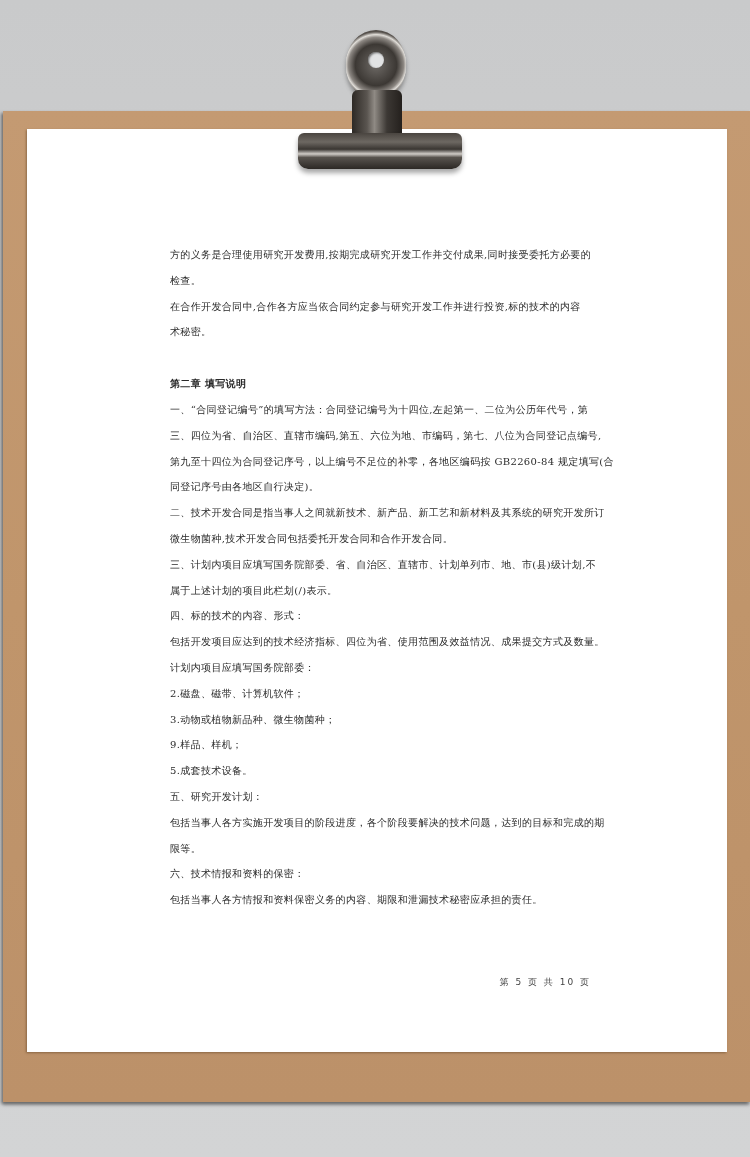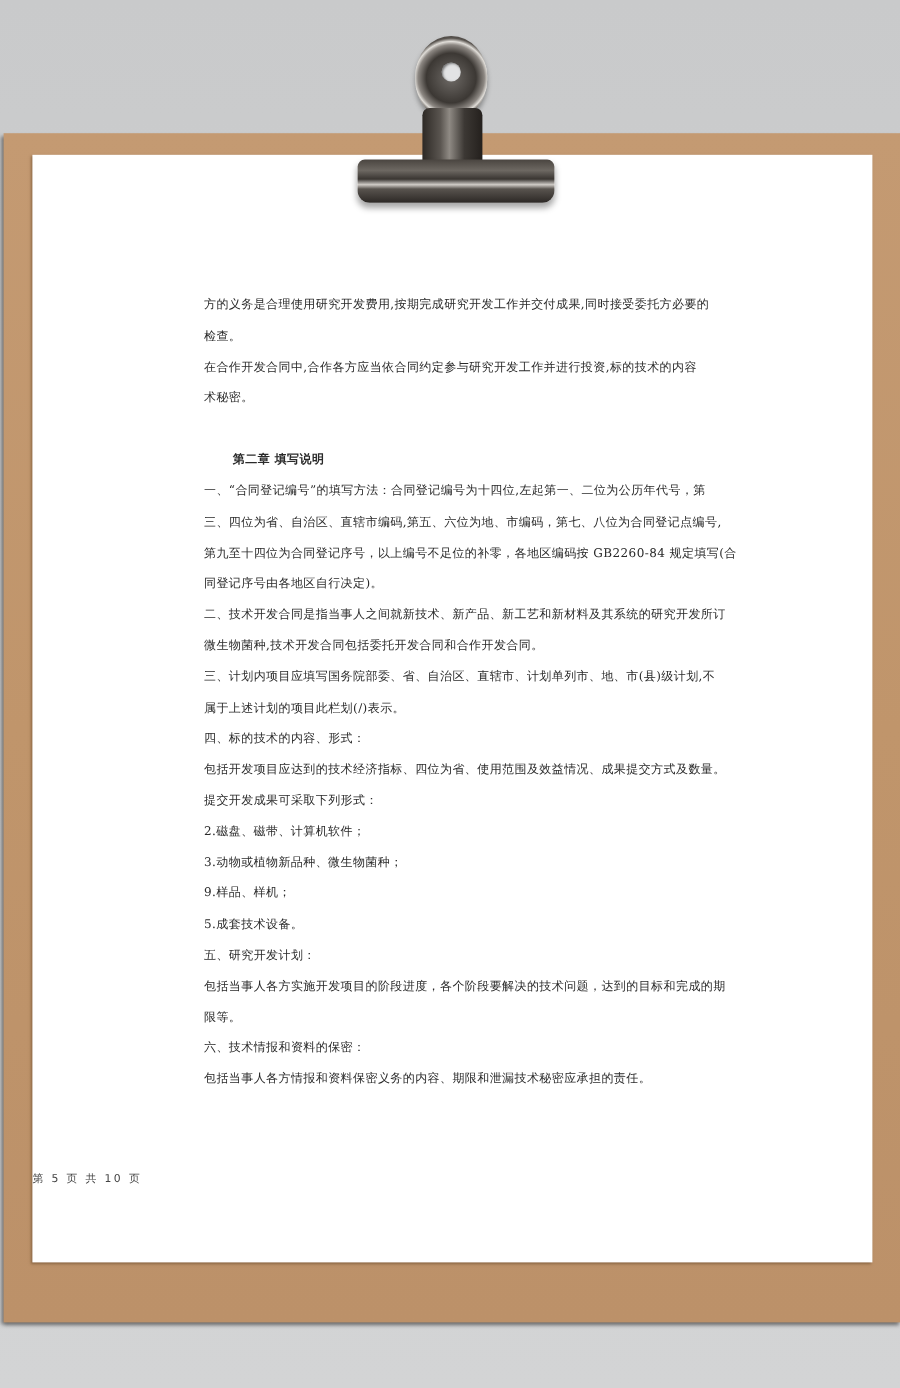--- a/index.html
+++ b/index.html
@@ -17,23 +17,23 @@
       position: absolute; left: 27px; top: 129px; width: 700px; height: 923px;
       background: #ffffff;
       box-shadow: -1px 1px 2px rgba(90,60,30,0.5);
     }
     .content {
       position: absolute; left: 170px; top: 242px; width: 430px;
       color: #2a2a2a; font-size: 10px; letter-spacing: 0.35px;
     }
     .line { height: 25.8px; line-height: 25.8px; white-space: nowrap; }
     .gap { height: 26px; }
-    .heading { font-weight: bold; font-family: "DejaVu Sans", "Liberation Sans", sans-serif; font-size: 10px; margin-left: 24px; }
+    .heading { font-weight: bold; font-family: "DejaVu Sans", "Liberation Sans", sans-serif; font-size: 10px; }
     .footer {
-      position: absolute; left: 27px; width: 564px; top: 976px; text-align: left;
+      position: absolute; left: 27px; width: 564px; top: 976px; text-align: right;
       font-size: 9px; color: #444; letter-spacing: 2px;
       font-family: "DejaVu Sans", "Liberation Sans", sans-serif;
     }
     
     .clip { position: absolute; left: 296px; top: 25px; width: 170px; height: 150px; }
     .clip-ring {
       position: absolute; left: 50px; top: 5px; width: 60px; height: 70px; border-radius: 50% / 48%;
       background: radial-gradient(circle at 50% 50%, #6e6a66 0%, #3c3834 45%, #8d8883 60%, #e0ddd8 66%, #5a5550 72%, #2f2b28 85%, #c8c4bf 95%);
       box-shadow: 0 3px 4px rgba(0,0,0,0.35);
     }
@@ -74,21 +74,21 @@
   <div class="line">一、“合同登记编号”的填写方法：合同登记编号为十四位,左起第一、二位为公历年代号，第</div>
   <div class="line">三、四位为省、自治区、直辖市编码,第五、六位为地、市编码，第七、八位为合同登记点编号,</div>
   <div class="line">第九至十四位为合同登记序号，以上编号不足位的补零，各地区编码按 GB2260-84 规定填写(合</div>
   <div class="line">同登记序号由各地区自行决定)。</div>
   <div class="line">二、技术开发合同是指当事人之间就新技术、新产品、新工艺和新材料及其系统的研究开发所订</div>
   <div class="line">微生物菌种,技术开发合同包括委托开发合同和合作开发合同。</div>
   <div class="line">三、计划内项目应填写国务院部委、省、自治区、直辖市、计划单列市、地、市(县)级计划,不</div>
   <div class="line">属于上述计划的项目此栏划(/)表示。</div>
   <div class="line">四、标的技术的内容、形式：</div>
   <div class="line">包括开发项目应达到的技术经济指标、四位为省、使用范围及效益情况、成果提交方式及数量。</div>
-  <div class="line">提交开发成果可采取下列形式：</div>
+  <div class="line">计划内项目应填写国务院部委：</div>
   <div class="line">2.磁盘、磁带、计算机软件；</div>
   <div class="line">3.动物或植物新品种、微生物菌种；</div>
   <div class="line">9.样品、样机；</div>
   <div class="line">5.成套技术设备。</div>
   <div class="line">五、研究开发计划：</div>
   <div class="line">包括当事人各方实施开发项目的阶段进度，各个阶段要解决的技术问题，达到的目标和完成的期</div>
   <div class="line">限等。</div>
   <div class="line">六、技术情报和资料的保密：</div>
   <div class="line">包括当事人各方情报和资料保密义务的内容、期限和泄漏技术秘密应承担的责任。</div>
 </div>

